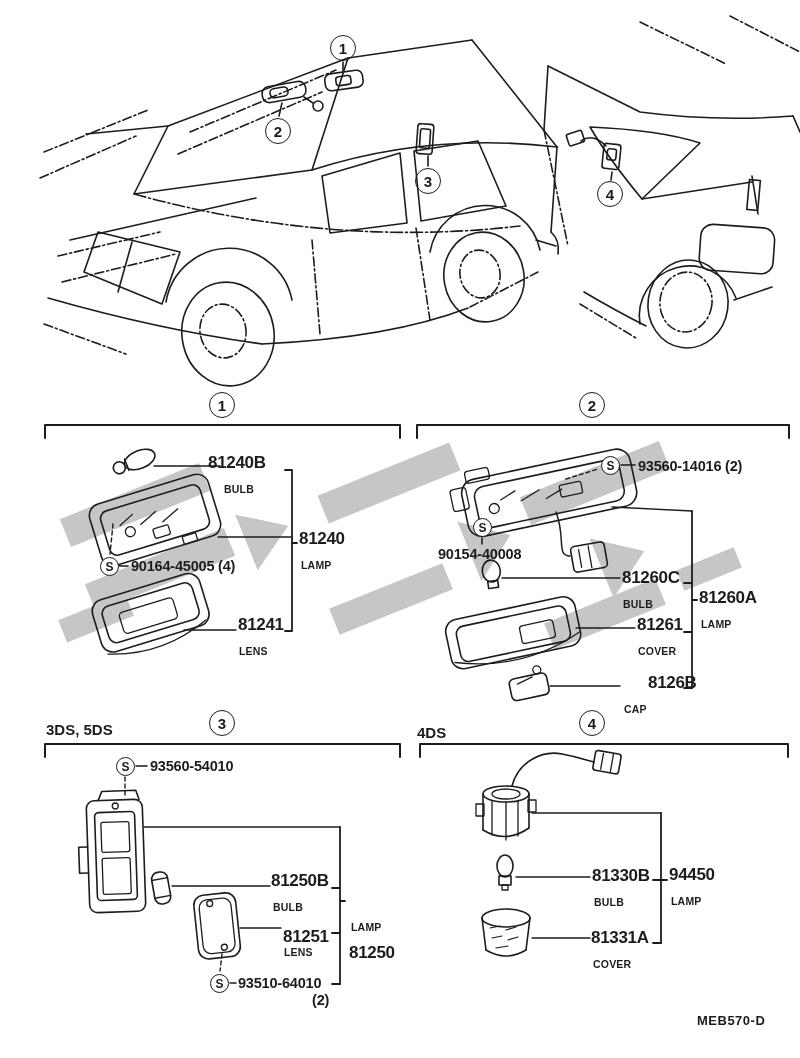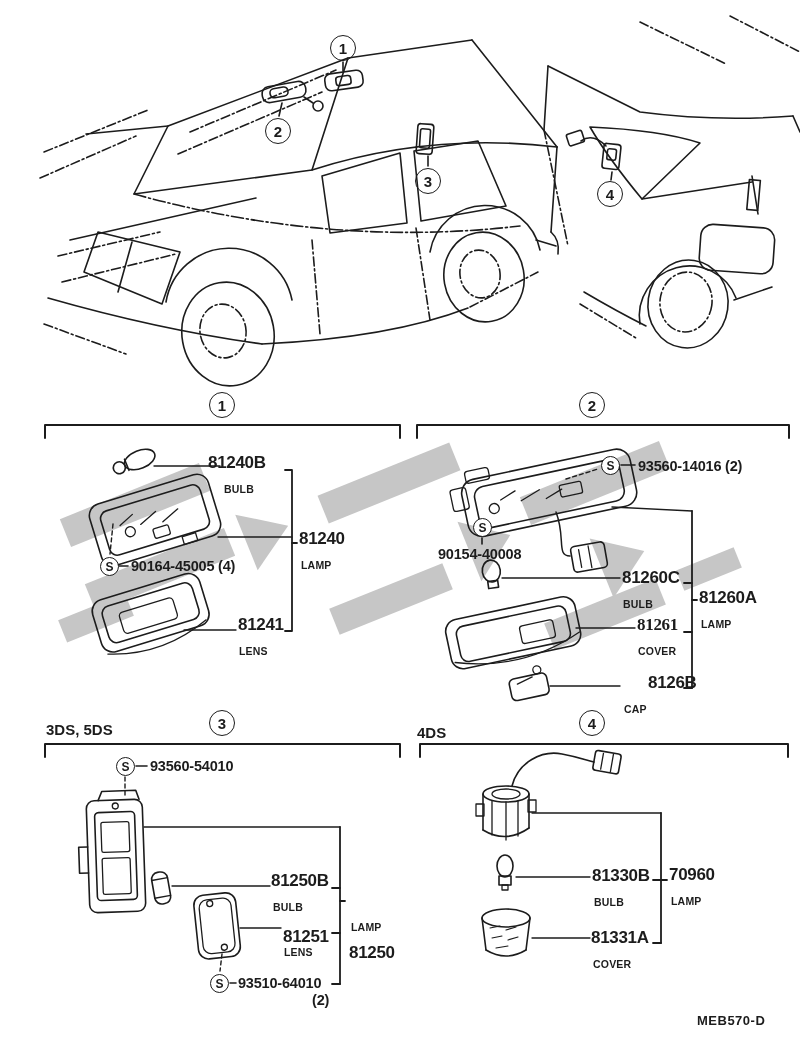--- a/index.html
+++ b/index.html
@@ -313,41 +313,41 @@
 <div class="lbl cap" style="left:239px;top:634px;">LENS</div>
 
 <div class="screw" style="left:601px;top:456px;">S</div>
 <div class="lbl sn" style="left:638px;top:459px;">93560-14016 (2)</div>
 <div class="screw" style="left:473px;top:518px;">S</div>
 <div class="lbl sn" style="left:438px;top:547px;">90154-40008</div>
 <div class="lbl pn" style="left:622px;top:569px;">81260C</div>
 <div class="lbl cap" style="left:623px;top:587px;">BULB</div>
 <div class="lbl pn" style="left:699px;top:589px;">81260A</div>
 <div class="lbl cap" style="left:701px;top:607px;">LAMP</div>
-<div class="lbl pn" style="left:637px;top:616px;font-family:Liberation Serif, serif;">81261</div>
+<div class="lbl pn" style="left:637px;top:616px;">81261</div>
 <div class="lbl cap" style="left:638px;top:634px;">COVER</div>
 <div class="lbl pn" style="left:648px;top:674px;text-align:right;">8126B</div>
 <div class="lbl cap" style="left:624px;top:692px;">CAP</div>
 
 <div class="lbl hdr" style="left:46px;top:722px;text-align:center;">3DS, 5DS</div>
 <div class="screw" style="left:116px;top:757px;">S</div>
 <div class="lbl sn" style="left:150px;top:759px;">93560-54010</div>
 <div class="lbl pn" style="left:271px;top:872px;">81250B</div>
 <div class="lbl cap" style="left:273px;top:890px;">BULB</div>
 <div class="lbl pn" style="left:349px;top:944px;">81250</div>
 <div class="lbl cap" style="left:351px;top:910px;">LAMP</div>
 <div class="lbl pn" style="left:283px;top:928px;">81251</div>
 <div class="lbl cap" style="left:284px;top:935px;">LENS</div>
 <div class="screw" style="left:210px;top:974px;">S</div>
 <div class="lbl sn" style="left:238px;top:976px;">93510-64010</div>
 <div class="lbl sn" style="left:312px;top:993px;">(2)</div>
 
 <div class="lbl hdr" style="left:417px;top:725px;">4DS</div>
 <div class="lbl pn" style="left:592px;top:867px;">81330B</div>
 <div class="lbl cap" style="left:594px;top:885px;">BULB</div>
-<div class="lbl pn" style="left:669px;top:866px;">70960</div>
+<div class="lbl pn" style="left:669px;top:866px;">94450</div>
 <div class="lbl cap" style="left:671px;top:884px;">LAMP</div>
 <div class="lbl pn" style="left:591px;top:929px;">81331A</div>
 <div class="lbl cap" style="left:593px;top:947px;">COVER</div>
 
 <div class="lbl ftr" style="left:697px;top:1014px;">MEB570-D</div>
 
 </div>
 
 </body></html>

